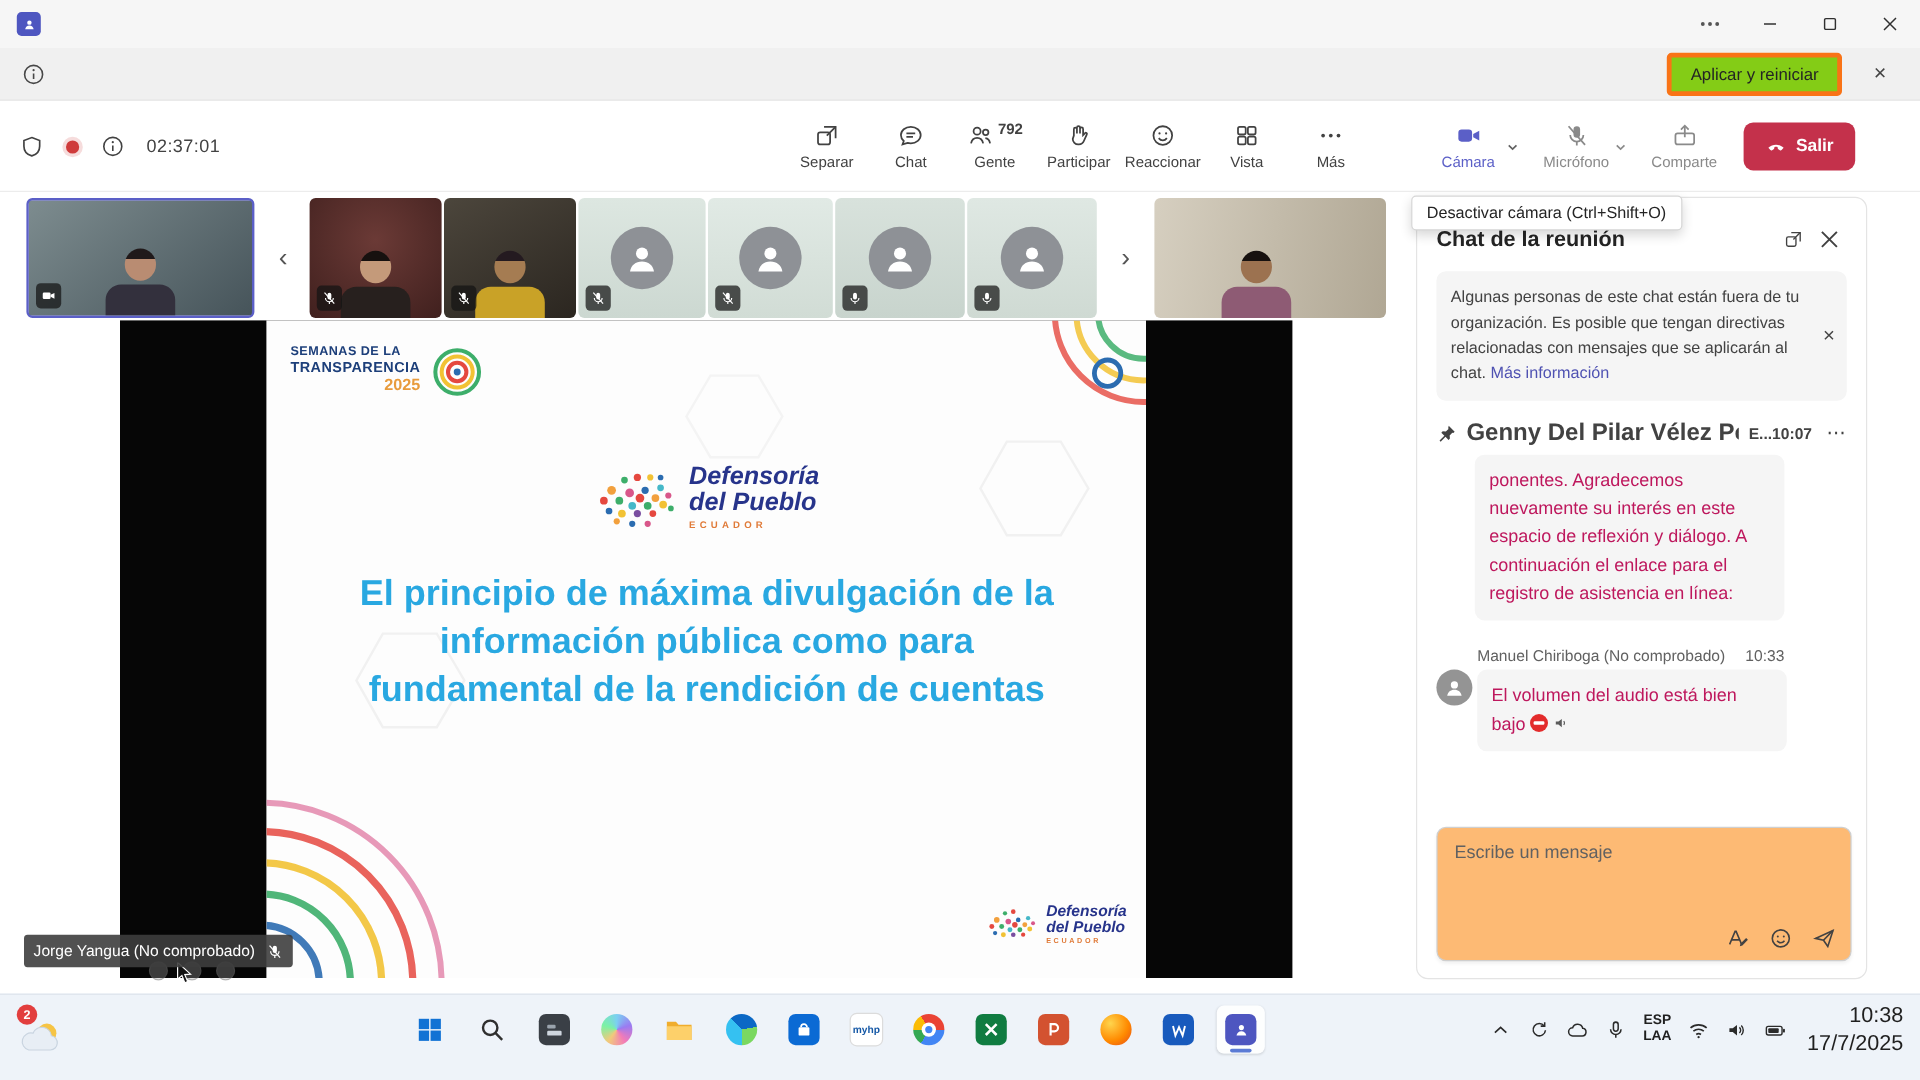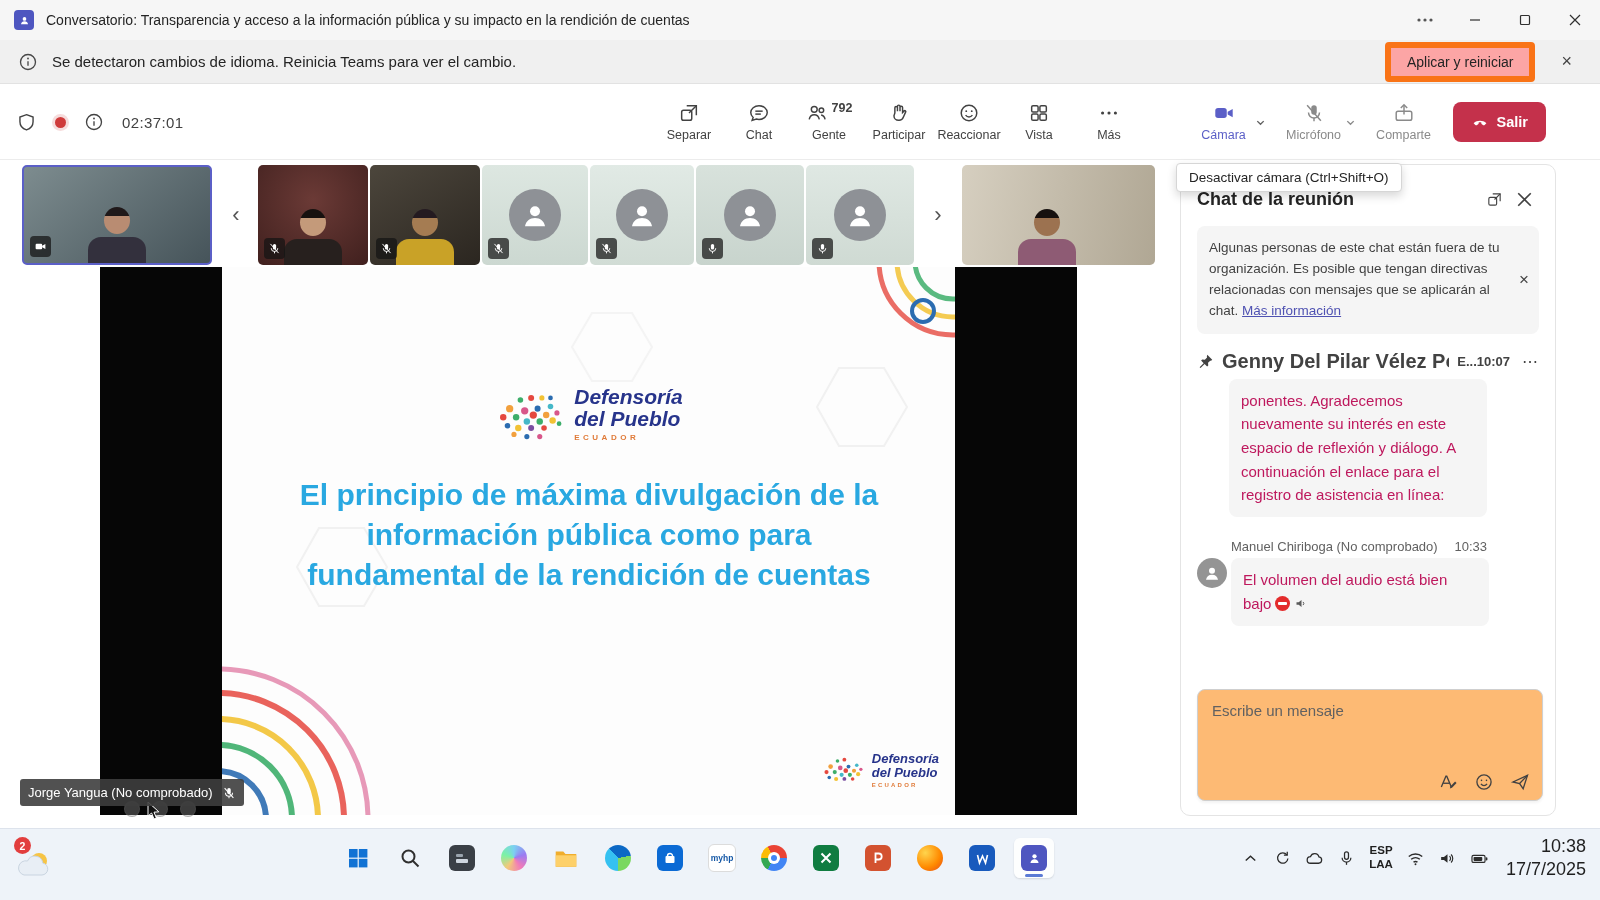--- a/index.html
+++ b/index.html
@@ -13,21 +13,21 @@
   .tb-appicon { width:20px; height:20px; border-radius:4px; background:#4e56c0; margin:0 12px 0 14px; display:flex; align-items:center; justify-content:center; }
   .win-title { font-size:14px; color:#242424; }
   .tb-spacer { flex:1; }
   .win-ctl { width:50px; height:40px; display:flex; align-items:center; justify-content:center; color:#303030; }
   .win-dots { letter-spacing:2px; color:#555; }
 
   
   .banner { position:absolute; left:0; top:40px; width:1600px; height:44px; background:#f0f0f0; border-bottom:1px solid #e2e2e2; display:flex; align-items:center; }
   .banner-info { margin:0 14px 0 18px; color:#474747; }
   .banner-text { font-size:15px; color:#242424; }
-  .banner-btn { margin-left:auto; margin-right:26px; border:6px solid #f97316; background:#fca5a5; border-radius:4px; padding:6px 16px; font-size:14px; }
+  .banner-btn { margin-left:auto; margin-right:26px; border:4px solid #f97316; background:#84cc16; border-radius:4px; padding:6px 16px; font-size:14px; }
   .banner-x { margin-right:28px; font-size:18px; color:#444; }
 
   
   .toolbar { position:absolute; left:0; top:84px; width:1600px; height:76px; background:#fff; border-bottom:1px solid #ececec; }
   .tb-left { position:absolute; left:16px; top:0; height:76px; display:flex; align-items:center; gap:18px; color:#424242; }
   .timer { font-size:15px; color:#424242; letter-spacing:.4px; }
   .rec-dot { width:11px; height:11px; border-radius:50%; background:#cf3b3b; box-shadow:0 0 0 3px rgba(207,59,59,.18); }
   .tb-center { position:absolute; left:656px; top:0; height:76px; display:flex; align-items:center; gap:4px; }
   .tb-btn { display:flex; flex-direction:column; align-items:center; gap:4px; width:66px; color:#424242; font-size:12.5px;text-align:center; }
   .tb-ic svg { width:22px; height:22px; }
@@ -84,21 +84,21 @@
              box-shadow:0 4px 10px rgba(0,0,0,.16); padding:6px 12px; font-size:13.5px; color:#242424; z-index:40; white-space:nowrap; }
 
   
   .chat { position:absolute; left:1180px; top:4px; width:376px; height:652px; background:#fff; border:1px solid #e4e4e4;
           border-radius:10px; padding:14px 16px 12px; z-index:10; }
   .chat-head { display:flex; align-items:center; margin-top:10px; }
   .chat-title { font-size:18px; font-weight:bold; color:#242424; flex:1; }
   .chat-head .hic { width:30px; color:#424242; display:flex; justify-content:center; }
   .notice { position:relative; margin-top:16px; background:#f5f5f5; border-radius:8px; padding:12px 34px 12px 12px; font-size:13.5px; color:#424242; line-height:1.55; }
   .notice-x { position:absolute; right:10px; top:50%; transform:translateY(-50%); font-size:17px; color:#444; }
-  .link { color:#4f52b2;text-decoration:underline; }
+  .link { color:#4f52b2; }
   .pinned-row { display:flex; align-items:center; gap:8px; margin-top:16px; }
   .pinned-row .pin { color:#424242; }
   .pinned-author { flex:1; font-size:20px; font-weight:bold; color:#424242; white-space:nowrap; overflow:hidden; }
   .pinned-time { font-size:13px; font-weight:bold; color:#424242; }
   .more-dots { font-size:16px; color:#424242; letter-spacing:1px; margin-left:4px; }
   .bubble { background:#f5f5f5; border-radius:8px; padding:10px 12px; font-size:15px; color:#be185d; line-height:1.58; width:258px; }
   .bubble1 { margin:6px 0 0 32px; }
   .msg2-head { display:flex; justify-content:space-between; margin:22px 4px 4px 34px; width:256px; font-size:13px; color:#616161; }
   .msg2-row { display:flex; gap:4px; align-items:flex-start; }
   .msg-avatar { width:30px; height:30px; border-radius:50%; background:#949494; display:flex; align-items:center; justify-content:center; flex:none; }
@@ -134,21 +134,20 @@
 </head>
 <body>
 
 <div class="titlebar">
   <span class="tb-appicon">
     <svg viewBox="0 0 24 24" width="13" height="13">
         <circle cx="12" cy="9" r="3.4" fill="#fff"></circle>
         <path d="M5.5 19c.6-3.4 3-5.6 6.5-5.6s5.9 2.2 6.5 5.6z" fill="#fff"></path>
       </svg>
   </span>
-  <span class="win-title">Conversatorio: Transparencia y acceso a la información pública y su impacto en la rendición de cuentas</span>
   <span class="tb-spacer"></span>
   <button class="win-ctl win-dots">
     <svg width="16" height="4" viewBox="0 0 16 4">
         <circle cx="2" cy="2" r="1.6" fill="#555"></circle>
         <circle cx="8" cy="2" r="1.6" fill="#555"></circle>
         <circle cx="14" cy="2" r="1.6" fill="#555"></circle>
       </svg>
   </button>
   <button class="win-ctl">
       <svg width="12" height="12" viewBox="0 0 12 12">
@@ -168,21 +167,20 @@
 </div>
 
 <div class="banner">
   <span class="banner-info">
     <svg width="20" height="20" viewBox="0 0 24 24" fill="none" stroke="#474747" stroke-width="1.6">
         <circle cx="12" cy="12" r="9"></circle>
         <line x1="12" y1="11" x2="12" y2="16.5"></line>
         <circle cx="12" cy="7.8" r="1.1" fill="#474747" stroke="none"></circle>
       </svg>
   </span>
-  <span class="banner-text">Se detectaron cambios de idioma. Reinicia Teams para ver el cambio.</span>
   <button class="banner-btn">Aplicar y reiniciar</button>
   <button class="banner-x">×</button>
 </div>
 
 <div class="toolbar">
   <div class="tb-left">
     <span>
       <svg width="21" height="21" viewBox="0 0 24 24" fill="none" stroke="#424242" stroke-width="1.6">
           <path d="M12 3l7.5 2.8v5.4c0 4.6-3.1 8-7.5 9.3-4.4-1.3-7.5-4.7-7.5-9.3V5.8z"></path>
         </svg>
@@ -442,20 +440,33 @@
 
   <div class="stage">
     <div class="slide">
 
       <svg class="deco" style="left:0;top:0;width:733px;height:548px" viewBox="0 0 733 548">
         <polygon points="165,300 142,339 97,339 75,300 97,261 142,261" fill="none" stroke="#f1f1f1" stroke-width="2"></polygon>
         <polygon points="685,140 662,179 617,179 595,140 617,101 662,101" fill="none" stroke="#f1f1f1" stroke-width="2"></polygon>
         <polygon points="430,80 410,114 370,114 350,80 370,46 410,46" fill="none" stroke="#f4f4f4" stroke-width="2"></polygon>
       </svg>
 
+      <div class="sem-block">
+        <div>
+          <div class="sem-l1">SEMANAS DE LA</div>
+          <div class="sem-l2">TRANSPARENCIA</div>
+          <div class="sem-year">2025</div>
+        </div>
+        <svg width="46" height="46" viewBox="0 0 48 48">
+          <circle cx="24" cy="24" r="19" fill="none" stroke="#3dae6a" stroke-width="3.5"></circle>
+          <circle cx="24" cy="24" r="13.5" fill="none" stroke="#f2c234" stroke-width="3.5"></circle>
+          <circle cx="24" cy="24" r="8" fill="none" stroke="#e5483f" stroke-width="3.5"></circle>
+          <circle cx="24" cy="24" r="3" fill="#2b6cb0"></circle>
+        </svg>
+      </div>
 
       <div class="logo-center">
         <svg width="70" height="58" viewBox="0 0 64 54">
           <circle cx="8" cy="30" r="3" fill="#e5483f"></circle>
             <circle cx="14" cy="22" r="3.4" fill="#f2a03d"></circle>
             <circle cx="20" cy="30" r="3" fill="#3dae6a"></circle>
           <circle cx="12" cy="38" r="2.6" fill="#2b6cb0"></circle>
             <circle cx="22" cy="40" r="3" fill="#f2c234"></circle>
             <circle cx="28" cy="24" r="3.4" fill="#d8578a"></circle>
           <circle cx="30" cy="34" r="3" fill="#45b8c8"></circle>

